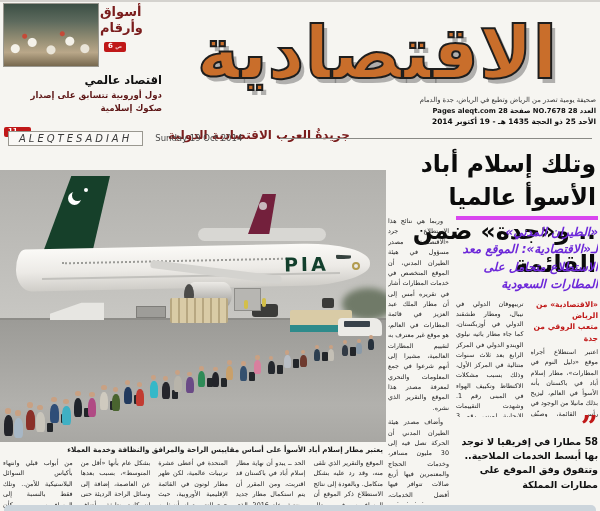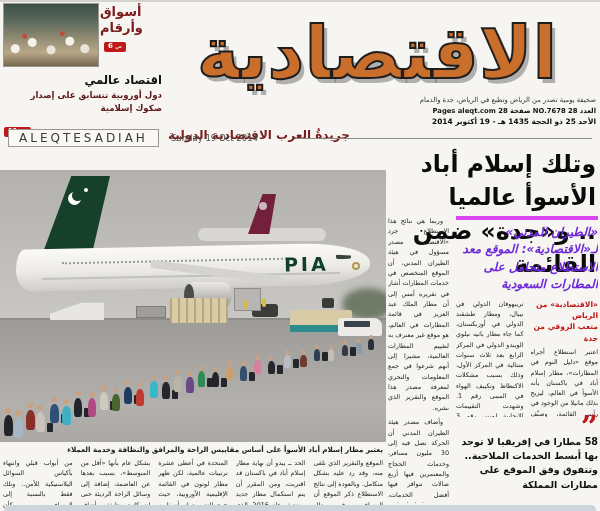--- a/index.html
+++ b/index.html
@@ -38,21 +38,21 @@
   .brief2{margin-top:2px;padding-left:22px;}
   .tagline-left{position:absolute;top:108px;left:168px;direction:rtl;color:var(--maroon);
     font-weight:bold;font-size:12px;margin-top:20px;}
   .mh-info{position:absolute;top:95px;right:4px;width:260px;direction:rtl;text-align:right;
     font-size:6.8px;color:#333;line-height:1.55;}
   .mh-info .issue{font-weight:bold;color:#111;}
   .mh-info .date-ar{font-weight:bold;color:#0c0c0c;font-size:7.4px;}
 
   .dateline{position:absolute;top:130px;left:0;right:0;height:16px;display:flex;align-items:center;
     gap:12px;padding:0 8px;}
-  .brand-box{border:1px solid #9a9890;padding:1px 10px;font-size:12px;letter-spacing:3px;color:#3a3a3a;background:#f9f8f5;}
+  .brand-box{border:1px solid #9a9890;padding:1px 10px;font-size:10px;letter-spacing:3px;color:#3a3a3a;background:#f9f8f5;font-style:italic;}
   .date-en{font-size:8.5px;color:#4a4a4a;}
   .dateline .hline{flex:1;height:1px;background:#8a8a86;margin-left:26px;}
 
   
   .main{position:absolute;top:148px;left:0;right:0;bottom:0;}
   .headline{position:absolute;top:0;right:4px;width:212px;direction:rtl;text-align:right;
     font-weight:bold;color:#0b0b0b;font-size:23.5px;line-height:1.42;}
 
   
   .photo-wrap{position:absolute;top:22px;left:0;width:386px;}

